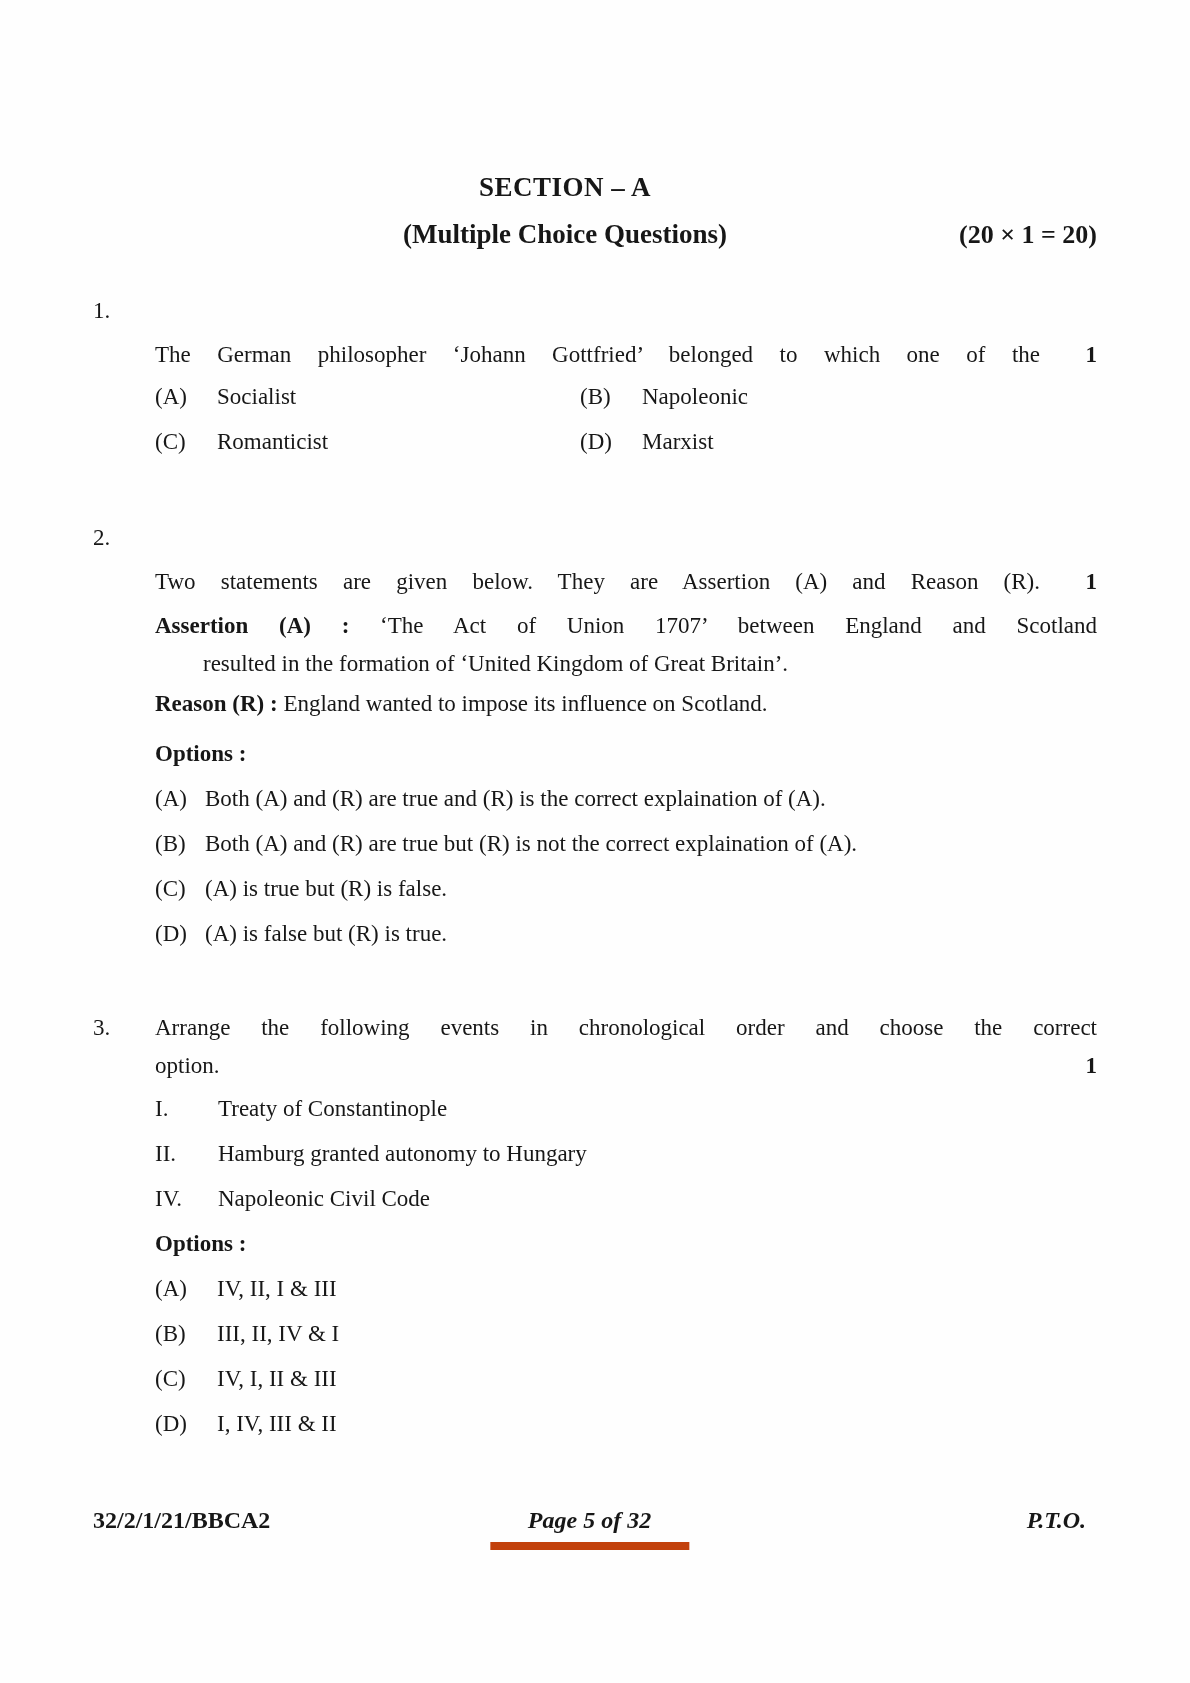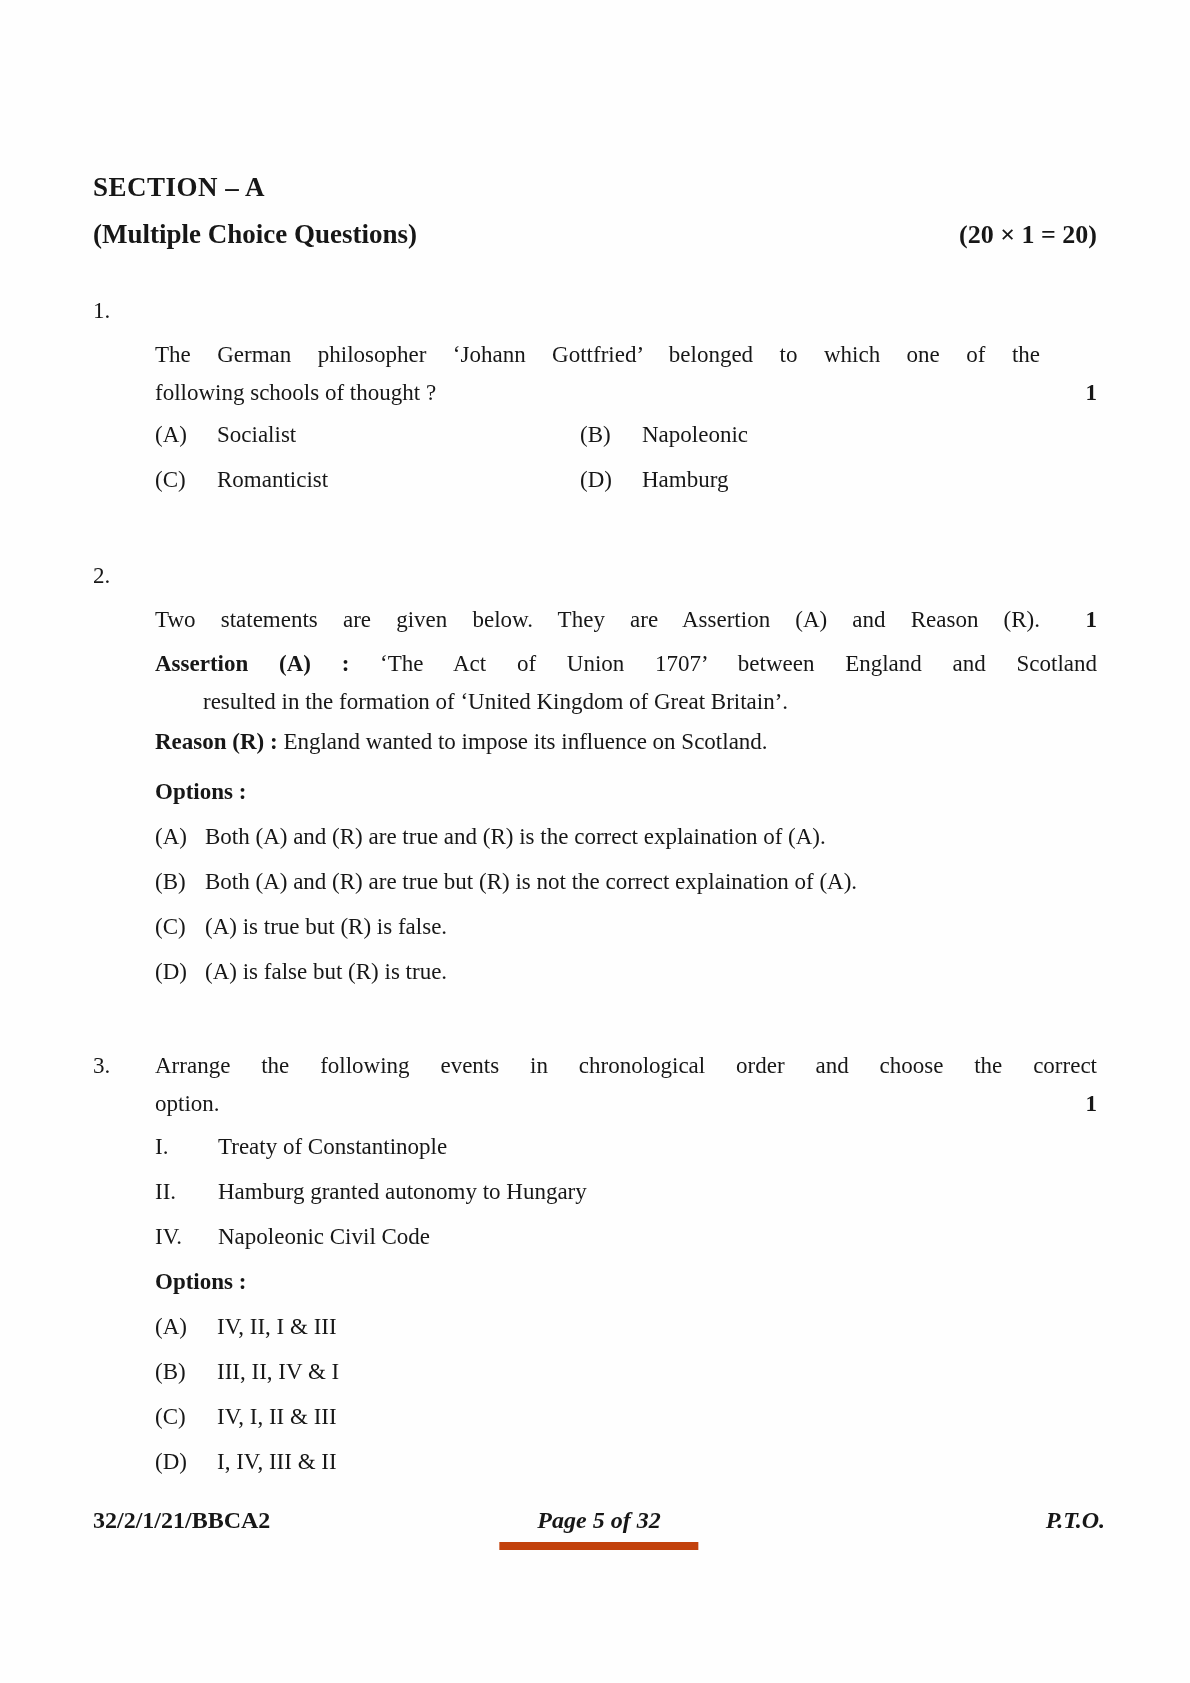--- a/index.html
+++ b/index.html
@@ -11,21 +11,21 @@
     width: 1190px; height: 1683px;
     background: #fefefe;
     padding: 0 93px;
     overflow: hidden;
     font-size: 23px;
     line-height: 38px;
   }
 
   
   .header { position: relative; padding-top: 170px; }
-  .header-center { text-align: left; padding-right: 60px; }
+  .header-center { text-align: center; padding-right: 60px; }
   .section-title { font-size: 27px; line-height: 34px; font-weight: 700; letter-spacing: .5px; }
   .subtitle { font-size: 27px; line-height: 34px; font-weight: 700; margin-top: 13px; }
   .marks-scheme { position: absolute; right: 0; top: 218px; font-size: 26px; line-height: 34px; font-weight: 700; }
 
   
   .question { display: flex; }
   .qnum  { flex: 0 0 62px; }
   .qbody { flex: 1; min-width: 0; }
 
   .qtext-row { position: relative; }
@@ -58,21 +58,21 @@
   .optrow .opt-label { flex: 0 0 62px; }
   .optrow .opt-label.lbl-50 { flex: 0 0 50px; }
 
   
   .items-list { margin-top: 5px; }
   .item { display: flex; margin-bottom: 7px; }
   .item-label { flex: 0 0 63px; }
 
   
   .footer {
-    position: absolute; left: 93px; right: 85px; top: 1505px;
+    position: absolute; left: 93px; right: 104px; top: 1505px;
     display: flex; justify-content: space-between; align-items: flex-start;
     font-size: 24px; line-height: 30px; font-weight: 700;
   }
   .page-indicator {
     position: absolute; left: 50%; transform: translateX(-50%);
     font-style: italic;
     border-bottom: 8px solid #c2410c;
     padding: 0 38px 7px;
   }
   .pto { font-style: italic; }
@@ -89,40 +89,39 @@
     </div>
     <div class="marks-scheme">(20 × 1 = 20)</div>
   </header>
 
   <section class="question q1">
     <div class="qnum">1.</div>
     <div class="qbody">
       <div class="qtext-row">
         <div class="qtext w-narrow">
           <div class="qline justify-line">The German philosopher ‘Johann Gottfried’ belonged to which one of the</div>
-          <div class="qline">following schools of thought ?</div>
         </div>
         <div class="qmarks">1</div>
       </div>
       <div class="options-grid">
         <div class="opt">
           <span class="opt-label">(A)</span>
           <span class="opt-text">Socialist</span>
         </div>
         <div class="opt">
           <span class="opt-label">(B)</span>
           <span class="opt-text">Napoleonic</span>
         </div>
         <div class="opt">
           <span class="opt-label">(C)</span>
           <span class="opt-text">Romanticist</span>
         </div>
         <div class="opt">
           <span class="opt-label">(D)</span>
-          <span class="opt-text">Hamburg</span>
+          <span class="opt-text">Marxist</span>
         </div>
       </div>
     </div>
   </section>
 
   <section class="question q2">
     <div class="qnum">2.</div>
     <div class="qbody">
       <div class="qtext-row">
         <div class="qtext w-narrow">

